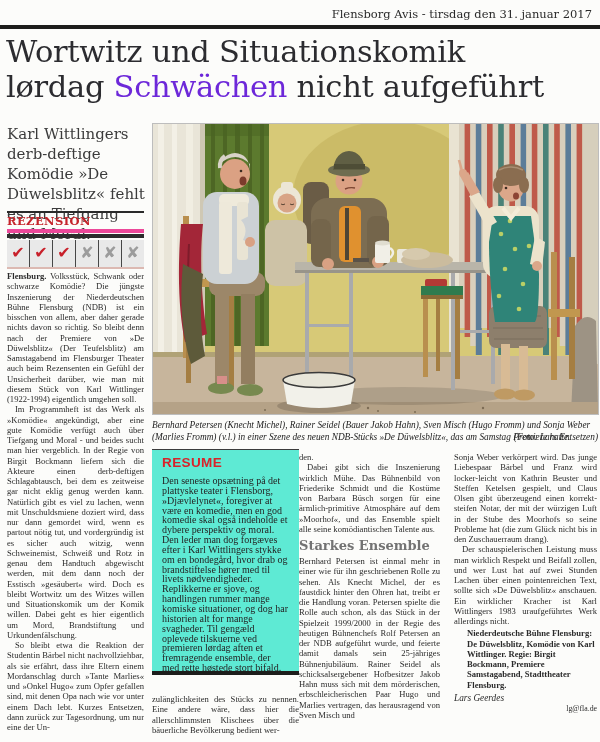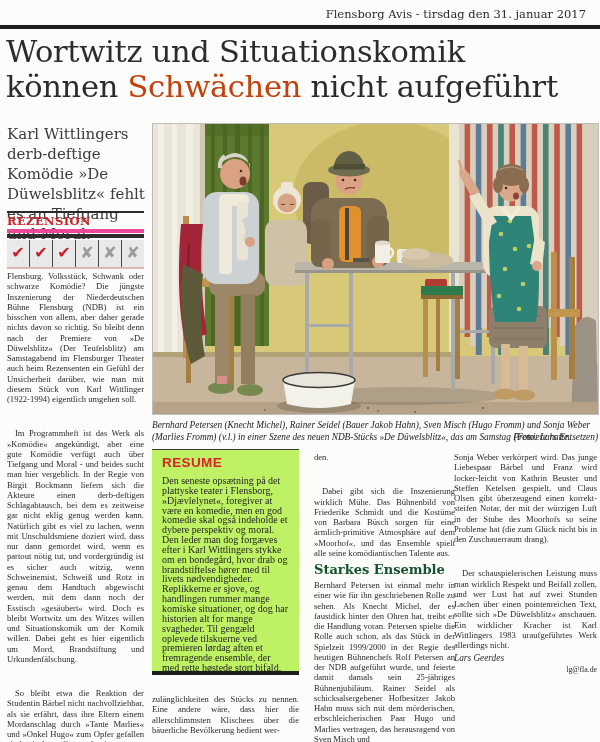--- a/index.html
+++ b/index.html
@@ -1,25 +1,25 @@
 <!DOCTYPE html>
 <html><head>
 <meta charset="utf-8">
 <style>
   html,body{margin:0;padding:0;}
   body{width:600px;height:742px;background:#fcfcfa;position:relative;overflow:hidden;
        font-family:"Liberation Serif",serif;color:#2b2b2b;}
   .abs{position:absolute;}
 
-  #masthead{top:7px;right:14px;font-family:"DejaVu Serif",serif;font-size:11.5px;color:#2a2a2a;text-align:center;}
+  #masthead{top:7px;right:8px;font-family:"DejaVu Serif",serif;font-size:11.5px;color:#2a2a2a;text-align:center;}
   #toprule{top:25px;left:0;width:600px;height:4px;background:#1d1d1b;}
 
   #headline{top:34px;left:6px;width:592px;margin:0;font-family:"DejaVu Serif",serif;
             font-weight:normal;font-size:30.5px;line-height:35px;color:#2c2c30;letter-spacing:-0.3px;}
-  .hl-red{color:#c2410c;}
+  .hl-red{color:#6d28d9;}
 
   #standfirst{top:124px;left:7px;width:142px;font-family:"DejaVu Serif",serif;
               font-size:15px;line-height:20px;color:#3b3b3b;}
 
   #rezension{top:211px;left:7px;width:137px;}
   .rz-toprule{height:2px;background:#2a2a2a;}
   .rz-label{font-family:"DejaVu Serif",serif;font-weight:bold;font-size:11.5px;color:#c5242b;
             letter-spacing:.4px;padding:1px 0;border-bottom:4px solid #ec4899;}
   .rz-bar{height:4px;background:#2c2c2c;margin-top:1px;}
   .rz-strip{margin-top:2px;height:27px;background:#e9e9e9;display:flex;border-bottom:2px solid #dcb9b2;}
@@ -27,51 +27,51 @@
            font-family:"DejaVu Sans",sans-serif;}
   .rz-cell + .rz-cell{border-left:1px solid #474747;}
   .rz-check{color:#c8202a;}
   .rz-cross{color:#9c9c9c;}
 
   #photo{top:123px;left:152px;width:445px;height:290px;border:1px solid #bdbdbd;background:#d7c977;}
 
   #caption{top:420px;left:152px;width:446px;font-style:italic;font-size:9.3px;line-height:11.6px;color:#222;}
   #credit{position:absolute;right:0;bottom:0;font-style:italic;}
 
-  #resume{top:449px;left:152px;width:147px;box-sizing:border-box;background:#bef264;
+  #resume{top:449px;left:152px;width:147px;box-sizing:border-box;background:#5eead4;
           border-top:1px solid #3c3c3c;border-bottom:4px solid #1d1d1b;padding:5px 10px 6px;
           height:226px;overflow:hidden;}
   #resume h2{margin:0 0 6px;font-family:"Liberation Sans",sans-serif;font-size:13.5px;
              color:#d8232a;letter-spacing:.4px;}
   .rs-body{font-size:10px;line-height:9.85px;color:#242424;}
 
   .col{position:absolute;overflow:hidden;font-size:8.6px;line-height:10.25px;
        text-align:justify;color:#2b2b2b;}
   #col1{top:271px;left:7px;width:137px;height:472px;}
   #col2{top:694px;left:152px;width:147px;height:48px;}
-  #col3{top:452px;left:314px;width:141px;height:290px;}
+  #col3{top:452px;left:299px;width:141px;height:290px;}
   #col4{top:452px;left:454px;width:143px;height:290px;}
   .p{margin:0;}
-  .p.indent{text-indent:8px;margin-top:24px;}
-  .lead{font-weight:normal;}
+  .p.indent{text-indent:8px;}
+  .lead{font-weight:bold;}
   .subhead{font-family:"DejaVu Serif",serif;font-weight:bold;font-size:13px;line-height:15px;
-           margin:4px 0 3px;text-align:left;color:#14532d;}
+           margin:4px 0 3px;text-align:left;color:#737373;}
   .info{font-weight:bold;margin:2px 0 0 13px;text-align:left;line-height:10.3px;}
   .sig{font-style:italic;margin-top:3px;font-size:9.3px;}
   .email{text-align:right;font-size:7.8px;margin-top:1px;}
 </style>
 </head>
 <body>
 
 <div id="page">
 
   <div id="masthead" class="abs">Flensborg Avis -  tirsdag den 31. januar 2017</div>
   <div id="toprule" class="abs"></div>
 
-  <h1 id="headline" class="abs"><span>Wortwitz und Situationskomik</span><br><span>können </span><span class="hl-red">Schwächen</span><span> nicht aufgeführt</span></h1>
+  <h1 id="headline" class="abs"><span>Wortwitz und Situationskomik</span><br><span>lørdag </span><span class="hl-red">Schwächen</span><span> nicht aufgeführt</span></h1>
 
   <div id="standfirst" class="abs">Karl Wittlingers derb-deftige Komödie »De Düwelsblitz« fehlt es an Tiefgang und Moral.</div>
 
   <div id="rezension" class="abs">
     <div class="rz-toprule"></div>
     <div class="rz-label">REZENSION</div>
     <div class="rz-bar"></div>
     <div class="rz-strip">
         <span class="rz-cell rz-check">✔</span>
         <span class="rz-cell rz-check">✔</span>
@@ -293,17 +293,18 @@
     </div>
   <div id="col3" class="col">
       <div class="p">den.</div>
       <div class="p indent">Dabei gibt sich die Inszenierung wirklich Mühe. Das Bühnenbild von Friederike Schmidt und die Kostüme von Barbara Büsch sorgen für eine ärmlich-primitive Atmosphäre auf dem »Moorhof«, und das Ensemble spielt alle seine komödiantischen Talente aus.</div>
       <div class="subhead">Starkes Ensemble</div>
       <div class="p">Bernhard Petersen ist einmal mehr in einer wie für ihn geschriebenen Rolle zu sehen. Als Knecht Michel, der es faustdick hinter den Ohren hat, treibt er die Handlung voran. Petersen spielte die Rolle auch schon, als das Stück in der Spielzeit 1999/2000 in der Regie des heutigen Bühnenchefs Rolf Petersen an der NDB aufgeführt wurde, und feierte damit damals sein 25-jähriges Bühnenjubiläum. Rainer Seidel als schicksalsergebener Hofbesitzer Jakob Hahn muss sich mit dem mörderischen, erbschleicherischen Paar Hugo und Marlies vertragen, das herausragend von Sven Misch und</div>
     </div>
   <div id="col4" class="col">
       <div class="p">Sonja Weber verkörpert wird. Das junge Liebespaar Bärbel und Franz wird locker-leicht von Kathrin Beuster und Steffen Ketelsen gespielt, und Claus Olsen gibt überzeugend einen korrekt-steifen Notar, der mit der würzigen Luft in der Stube des Moorhofs so seine Probleme hat (die zum Glück nicht bis in den Zuschauerraum drang).</div>
       <div class="p indent">Der schauspielerischen Leistung muss man wirklich Respekt und Beifall zollen, und wer Lust hat auf zwei Stunden Lachen über einen pointenreichen Text, sollte sich »De Düwelsblitz« anschauen. Ein wirklicher Kracher ist Karl Wittlingers 1983 uraufgeführtes Werk allerdings nicht.</div>
+      <div class="info">Niederdeutsche Bühne Flensburg: De Düwelsblitz, Komödie von Karl Wittlinger. Regie: Birgit Bockmann, Premiere Samstagabend, Stadttheater Flensburg.</div>
       <div class="sig">Lars Geerdes</div>
       <div class="email">lg@fla.de</div>
     </div>
 
 </div>
 
 </body></html>

